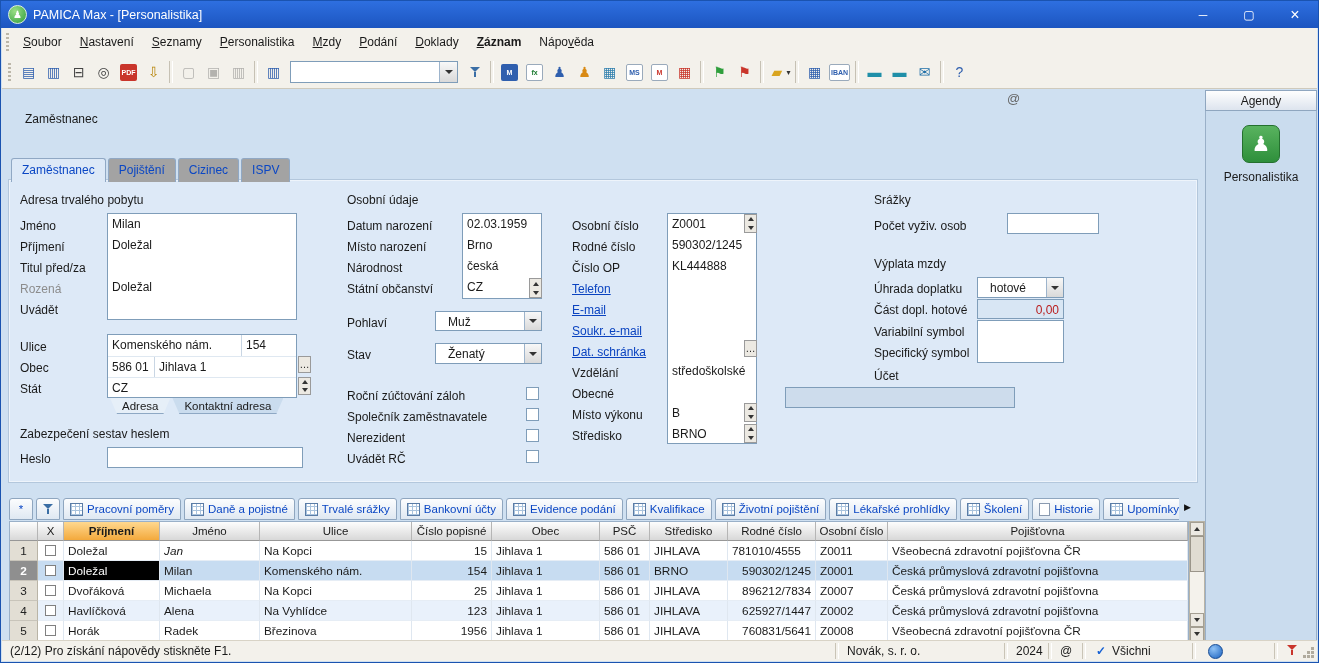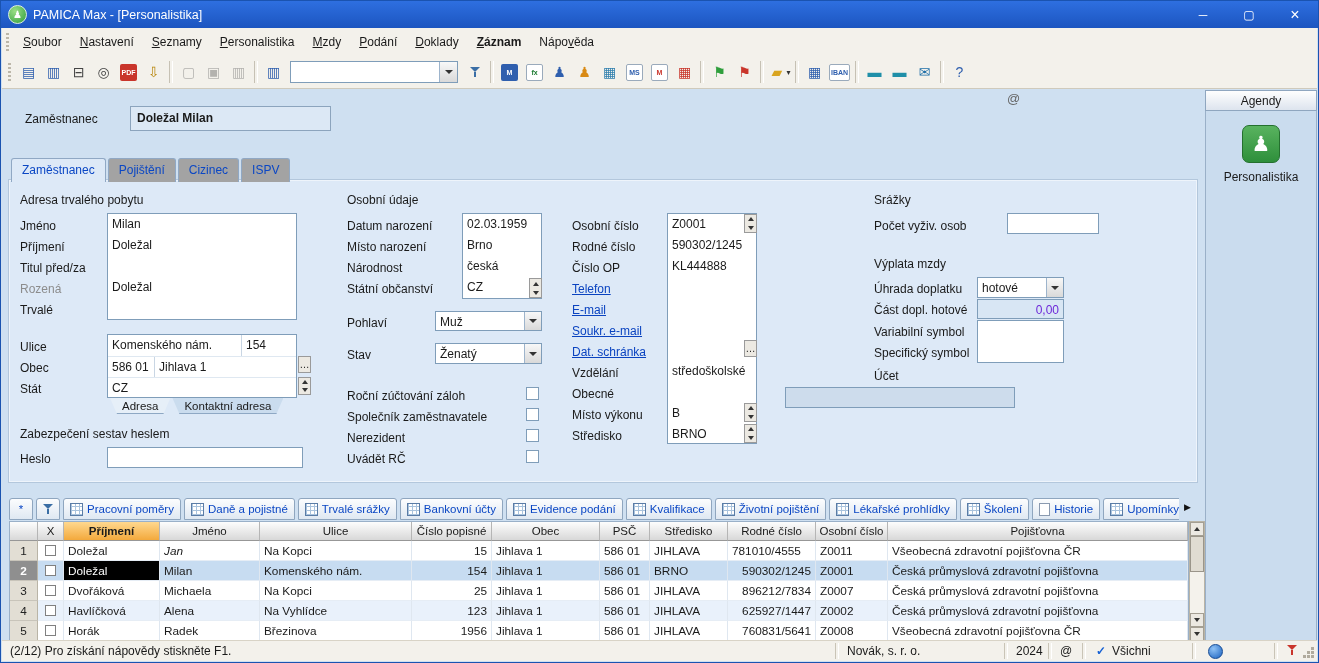--- a/index.html
+++ b/index.html
@@ -53,24 +53,24 @@
   .lbl{position:absolute;white-space:nowrap;line-height:14px}
   .lbl.dis{color:#8c8c8c}
   .lbl.link{color:#0a43c0;text-decoration:underline}
   .field-box{position:absolute;background:#fff;border:1px solid #7f9db9;box-sizing:border-box;overflow:hidden}
   .frow{height:21px;box-sizing:border-box;padding:3px 4px;white-space:nowrap;overflow:hidden}
   .frow.split{display:flex;padding:0}
   .frow .cell{display:block;box-sizing:border-box;padding:3px 4px;height:21px;white-space:nowrap;overflow:hidden}
   .frow .numcell{border-left:1px solid #c9d6e4}
   .rlines .frow + .frow{border-top:1px solid #dfe8f1}
   .field{position:absolute;background:#fff;border:1px solid #7f9db9;box-sizing:border-box;padding:3px 4px;white-space:nowrap;overflow:hidden}
-  .field.disf{background:#d8e6f4;color:#6d28d9}
+  .field.disf{background:#d8e6f4;color:#b91c1c}
   .field.right{text-align:right}
   .dd{position:absolute;background:#fff;border:1px solid #7f9db9;box-sizing:border-box;display:flex;align-items:stretch}
-  .dd .val{flex:1;padding:3px 4px;white-space:nowrap;overflow:hidden}
+  .dd .val{flex:1;padding:3px 12px;white-space:nowrap;overflow:hidden}
   .dd .btn{width:16px;background:linear-gradient(#f8f8f8,#d9d9d9);border-left:1px solid #9db4cc;display:flex;align-items:center;justify-content:center}
   .spin{position:absolute;width:13px;background:#ece9e2;border:1px solid #9a9a9a;box-sizing:border-box;display:flex;flex-direction:column;align-items:center;justify-content:space-around}
   .dots{position:absolute;width:13px;height:17px;background:#ece9e2;border:1px solid #9a9a9a;box-sizing:border-box;display:flex;align-items:center;justify-content:center;font-size:10px;line-height:0}
   .cb{position:absolute;width:13px;height:13px;background:#fff;border:1px solid #7f9db9;box-sizing:border-box}
   .cb.s{position:static;display:inline-block;width:11px;height:11px;border-color:#808080}
   .subtabs{position:absolute;display:flex;gap:2px}
   .stab{padding:2px 12px;background:#cadcee;color:#1a1a1a;font-size:11.5px;clip-path:polygon(0 0,100% 0,calc(100% - 7px) 100%,7px 100%);box-shadow:inset 0 -1px 0 #8ea8c4}
   .stab.active{background:#e6eff8}
 
   
@@ -252,38 +252,37 @@
           <span class="tb-glyph" style="color: rgb(31, 111, 168);">✉</span>
         </div>
         <div class="tb-sep"></div>
         <div class="tb-icon">
           <span class="tb-glyph" style="color: rgb(47, 95, 174);">?</span>
         </div>
       </div>
   </div>
 
   <div class="lblw" style="left:24px;top:111px">Zaměstnanec</div>
-  <div class="emp-field">Doležal Milan</div>
   <div class="at-top">@</div>
 
   <div class="main-tabs" id="main-tabs">
       <div class="mtab active">Zaměstnanec</div>
       <div class="mtab">Pojištění</div>
       <div class="mtab">Cizinec</div>
       <div class="mtab">ISPV</div>
     </div>
 
   <div class="form-panel">
 
     <div class="sec-title" style="left:10px;top:12px">Adresa trvalého pobytu</div>
     <div class="lbl" style="left:10px;top:38px">Jméno</div>
     <div class="lbl" style="left:10px;top:59px">Příjmení</div>
     <div class="lbl" style="left:10px;top:80px">Titul před/za</div>
     <div class="lbl dis" style="left:10px;top:101px">Rozená</div>
-    <div class="lbl" style="left:10px;top:122px">Trvalé</div>
+    <div class="lbl" style="left:10px;top:122px">Uvádět</div>
     <div class="field-box" style="left:97px;top:32px;width:190px;height:107px">
       <div class="frow">Milan</div>
       <div class="frow">Doležal</div>
       <div class="frow"></div>
       <div class="frow">Doležal</div>
       <div class="frow"></div>
     </div>
 
     <div class="lbl" style="left:10px;top:159px">Ulice</div>
     <div class="lbl" style="left:10px;top:180px">Obec</div>

